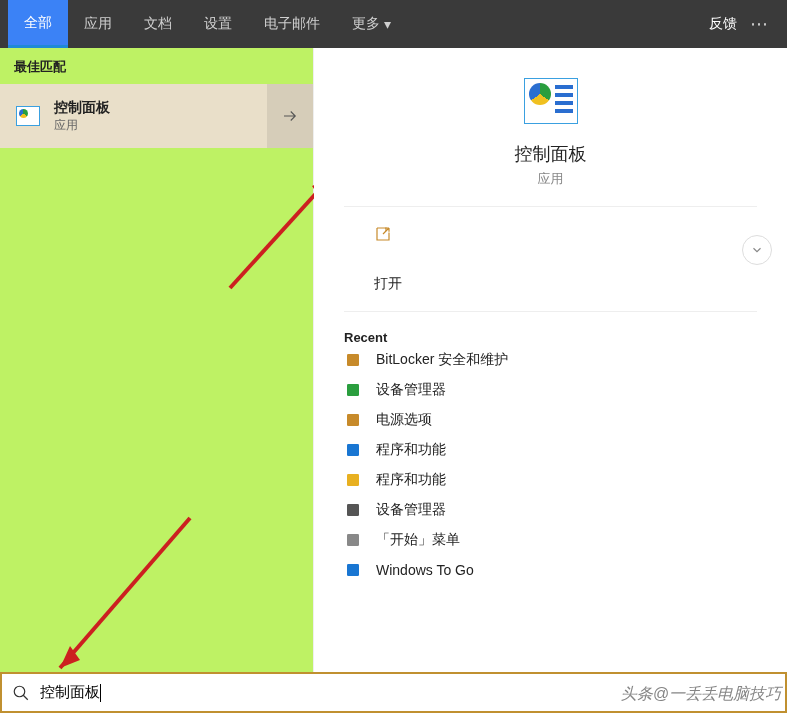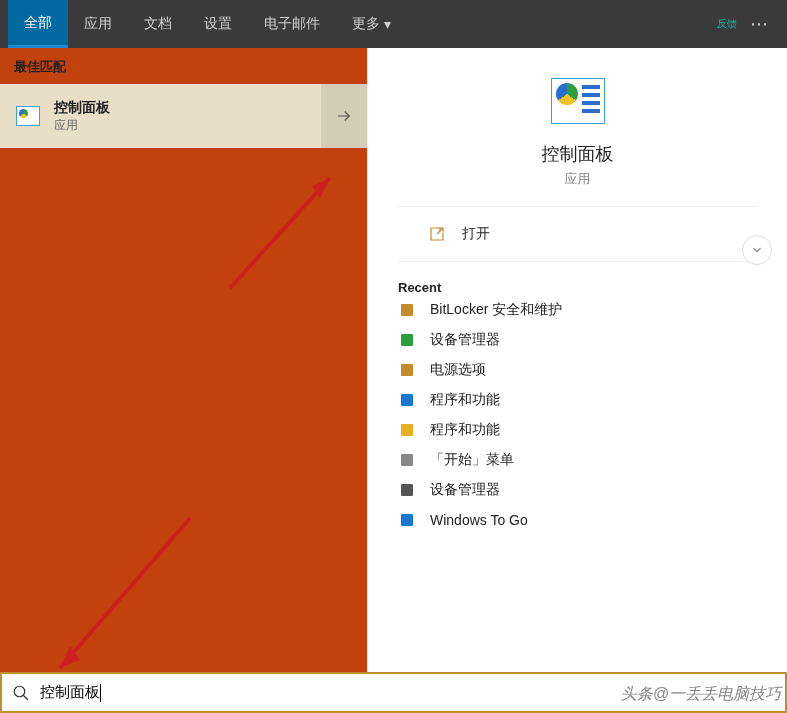--- a/index.html
+++ b/index.html
@@ -1,44 +1,44 @@
 <!DOCTYPE html>
 <html><head>
 <meta charset="utf-8">
 <style>
 * { margin: 0; padding: 0; box-sizing: border-box; font-family: "Microsoft YaHei", "Segoe UI", sans-serif; }
 body { width: 787px; height: 713px; background: #fff; position: relative; overflow: hidden; }
 
 .topbar { background: #3a3a3a; height: 48px; display: flex; align-items: center; padding: 0 8px; color: #e8e8e8; }
 .topbar .tabs { display: flex; height: 100%; flex: 1;}
 .topbar .tab { padding: 0 16px; display: flex; align-items: center; font-size: 14px; color: #d0d0d0; cursor: pointer; }
-.topbar .tab.active { background: #0369a1; border-bottom: 3px solid #1e8ad6; color: #fff; }
+.topbar .tab.active { background: #3b82f6; border-bottom: 3px solid #1e8ad6; color: #fff; }
 .topbar .right { display:flex; align-items:center; gap:10px; padding-right:8px;}
-.topbar .feedback { font-size: 10px; color: #14b8a6; }
+.topbar .feedback { font-size: 14px; color: #ffffff; }
 .topbar .dots { color:#d0d0d0; font-size:18px; letter-spacing:0; width:24px; text-align:center;}
 
 .main { display: flex; height: 624px; }
-.left { width: 368px; border-right: 1px solid #eee; background:#c2410c; position:relative;}
+.left { width: 314px; border-right: 1px solid #eee; background:#bef264; position:relative;}
 .right-pane { flex: 1; background: #fff; padding: 0; position: relative;}
 
 .section-header { font-size: 13px; font-weight: bold; padding: 10px 14px 8px; color: #222; }
 
 .result-row { display: flex; align-items: center; height: 64px; background: #e9dfc9; }
 .result-main { flex: 1; display: flex; align-items: center; padding: 0 14px; gap: 12px; }
 .result-icon { width: 28px; height: 28px; display:flex; align-items:center; justify-content:center;}
 .result-text .title { font-size: 14px; font-weight: bold; color: #222; }
 .result-text .sub { font-size: 12px; color: #666; }
 .result-arrow { width: 46px; height: 64px; background: #d6cdb9; display: flex; align-items:center; justify-content:center; color:#555;}
 
 .detail-header { text-align: center; padding: 30px 0 18px; border-bottom: 1px solid #eee; margin: 0 30px;}
 .detail-icon { display:inline-block; margin-bottom: 14px;}
 .detail-title { font-size: 18px; font-weight: normal; color: #222; }
 .detail-sub { font-size: 13px; color: #888; margin-top: 4px;}
 
-.action-row { display: flex; align-items: flex-start; padding: 18px 30px; gap: 16px; border-bottom: 1px solid #eee; margin: 0 30px; position:relative;}
+.action-row { display: flex; align-items: flex-start; padding: 18px 30px; gap: 32px; border-bottom: 1px solid #eee; margin: 0 30px; position:relative;flex-direction:column;}
 .action-icon { width: 18px; height: 18px; color:#c78a2a; display:flex;align-items:center;}
 .action-label { font-size: 14px; color: #222; }
 .chevron-circle { position:absolute; right: -15px; top: 28px; width: 30px; height: 30px; border-radius: 50%; border: 1px solid #ddd; background:#fff; display:flex;align-items:center;justify-content:center; color:#888;}
 
 .recent-section { padding: 18px 30px 0 30px; }
 .recent-label { font-size: 13px; font-weight: bold; color: #222; }
 .recent-item { display: flex; align-items: center; gap: 14px; padding: 6px 0; font-size: 14px; color: #222; cursor:pointer;}
 .recent-item .ricon { width: 18px; height: 18px; display:flex;align-items:center;justify-content:center;}
 
 .searchbar { position: absolute; left: 0; bottom: 0; width: 100%; height: 41px; border: 2px solid #c09030; background: #fff; display: flex; align-items: center; padding: 0 10px; gap: 10px;}
@@ -172,32 +172,32 @@
             <span class="ricon">
               <svg width="16" height="16" viewBox="0 0 24 24">
                 <rect x="3" y="3" width="18" height="18" rx="2" fill="#e8b020"></rect>
               </svg>
             </span>
             <span>程序和功能</span>
           </div>
           <div class="recent-item">
             <span class="ricon">
               <svg width="16" height="16" viewBox="0 0 24 24">
+                <rect x="3" y="3" width="18" height="18" rx="2" fill="#555"></rect>
+              </svg>
+            </span>
+            <span>设备管理器</span>
+          </div>
+          <div class="recent-item">
+            <span class="ricon">
+              <svg width="16" height="16" viewBox="0 0 24 24">
                 <rect x="3" y="3" width="18" height="18" rx="2" fill="#888"></rect>
               </svg>
             </span>
             <span>「开始」菜单</span>
-          </div>
-          <div class="recent-item">
-            <span class="ricon">
-              <svg width="16" height="16" viewBox="0 0 24 24">
-                <rect x="3" y="3" width="18" height="18" rx="2" fill="#555"></rect>
-              </svg>
-            </span>
-            <span>设备管理器</span>
           </div>
           <div class="recent-item">
             <span class="ricon">
               <svg width="16" height="16" viewBox="0 0 24 24">
                 <rect x="3" y="3" width="18" height="18" rx="2" fill="#1976d2"></rect>
               </svg>
             </span>
             <span>Windows To Go</span>
           </div>
         </div>

